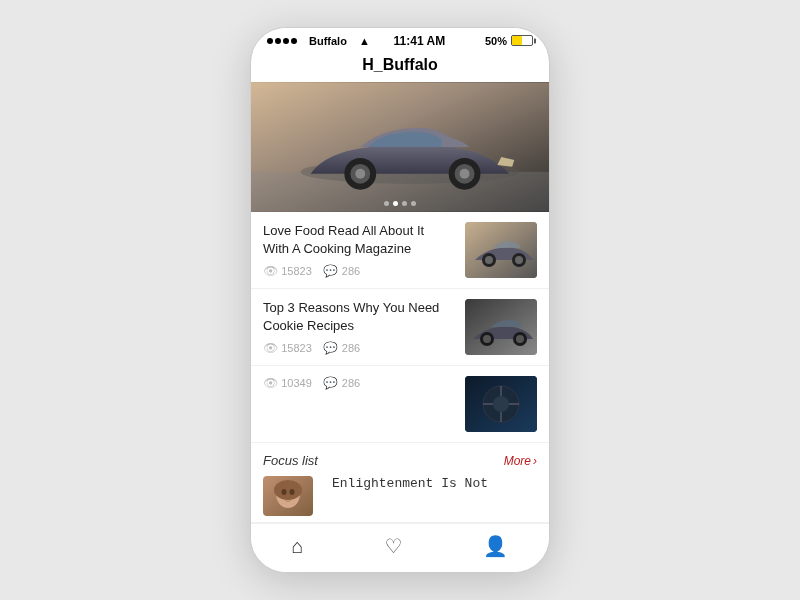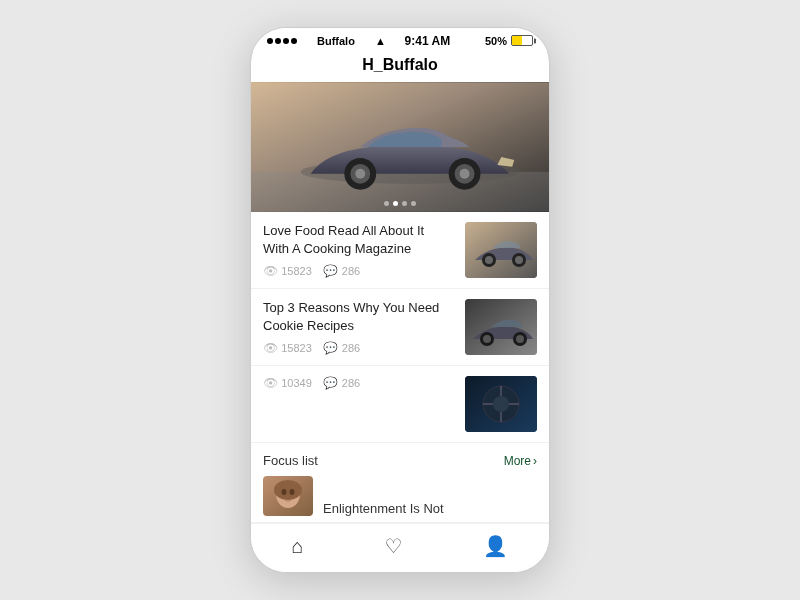--- a/index.html
+++ b/index.html
@@ -24,21 +24,21 @@
     
     .status-bar {
       background: #fff;
       display: flex;
       justify-content: space-between;
       align-items: center;
       padding: 6px 16px 4px 16px;
       font-size: 11px;
       font-weight: 600;
     }
-    .status-left { display: flex; align-items: center; gap: 20px; }
+    .status-left { display: flex; align-items: center; gap: 12px; }
     .signal-dots { display: flex; gap: 2px; }
     .signal-dot {
       width: 6px; height: 6px;
       background: #000;
       border-radius: 50%;
     }
     .wifi-icon { font-size: 11px; }
     .status-center { font-weight: 600; font-size: 12px; }
     .status-right { display: flex; align-items: center; gap: 4px; font-size: 11px; margin-left: 16px; }
     .battery {
@@ -152,37 +152,39 @@
     
     .focus-section {
       padding: 10px 12px 6px;
       border-bottom: 1px solid #f0f0f0;
     }
     .focus-header {
       display: flex;
       justify-content: space-between;
       align-items: center;
       margin-bottom: 8px;
+      font-style: italic;
     }
     .focus-label {
       font-size: 13px;
       font-weight: 500;
       color: #333;
     }
     .more-link {
       font-size: 12px;
-      color: #14532d;
+      color: #b91c1c;
       display: flex;
       align-items: center;
       gap: 2px;
     }
     .focus-item {
       display: flex;
-      align-items: flex-end;
-      gap: 10px;
+      align-items: flex-start;
+      gap: 19px;
+      font-family: Liberation Mono, monospace;
     }
     .focus-thumb {
       width: 50px;
       height: 40px;
       border-radius: 4px;
       overflow: hidden;
       flex-shrink: 0;
     }
     .focus-title {
       font-size: 13px;
@@ -219,21 +221,21 @@
     <div class="status-left">
       <div class="signal-dots">
         <div class="signal-dot"></div>
         <div class="signal-dot"></div>
         <div class="signal-dot"></div>
         <div class="signal-dot"></div>
       </div>
       <span>Buffalo</span>
       <span class="wifi-icon">▲</span>
     </div>
-    <div class="status-center">9:41 AM</div>
+    <div class="status-center">11:41 AM</div>
     <div class="status-right">
       <span>50%</span>
       <div class="battery">
         <div class="battery-fill"></div>
       </div>
     </div>
   </div>
 
   <div class="app-title">H_Buffalo</div>
 

